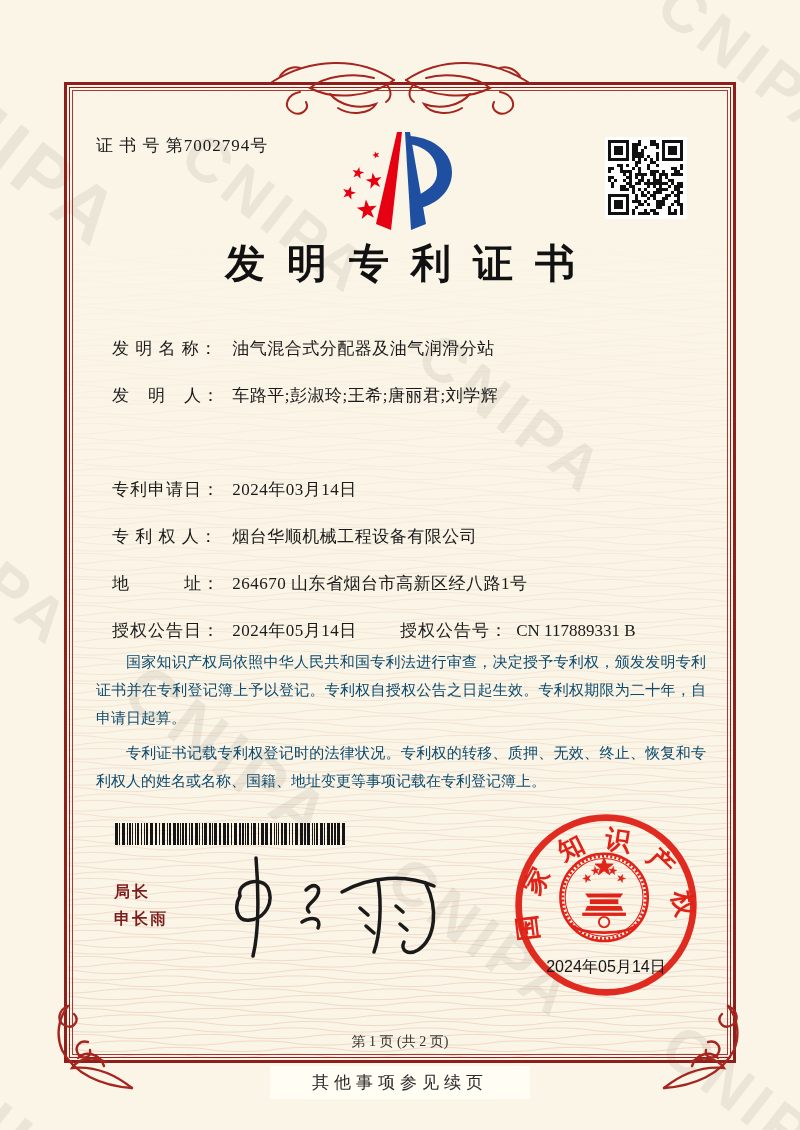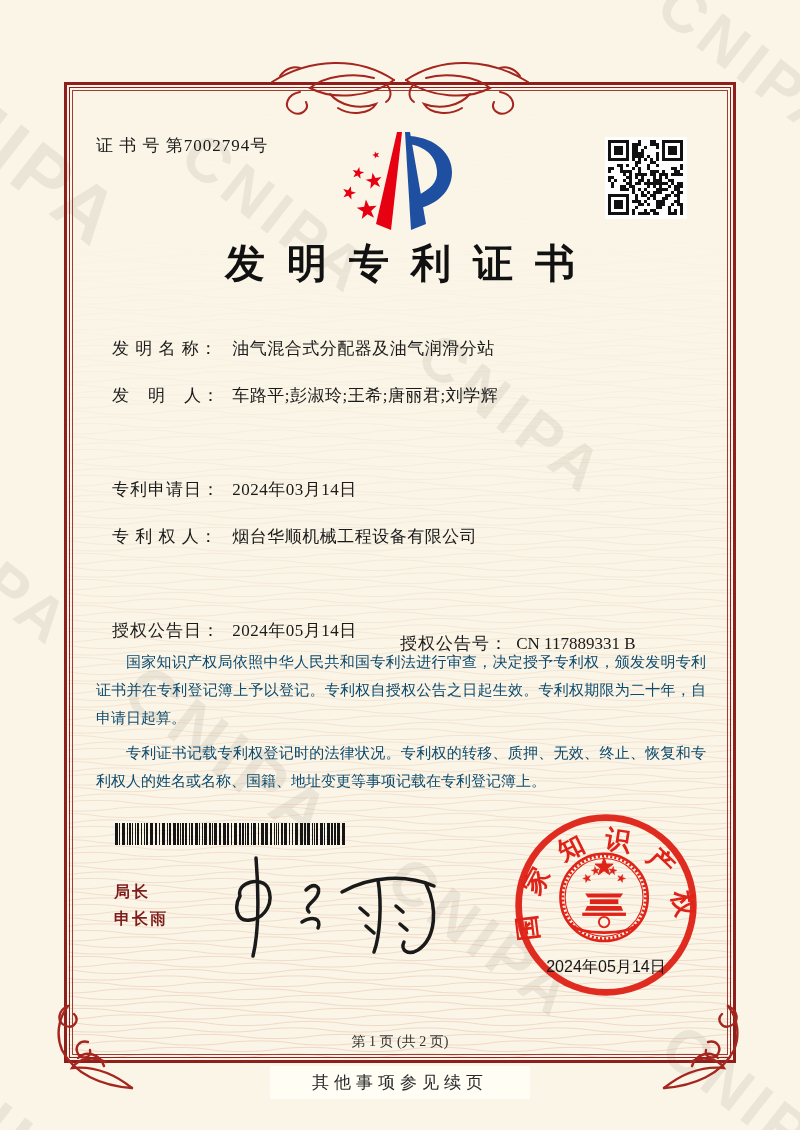--- a/index.html
+++ b/index.html
@@ -19,21 +19,21 @@
   .content{position:absolute;inset:0;z-index:3;}
   .certno{position:absolute;left:96px;top:134px;font-size:17px;letter-spacing:1px;}
   .logo{position:absolute;left:336px;top:126px;}
   .qr{position:absolute;left:605px;top:137px;width:82px;height:82px;background:#fff;padding:3px;box-sizing:border-box;}
   .title{position:absolute;left:0;right:0;top:236px;text-align:center;font-size:40px;font-weight:bold;
          letter-spacing:22px;padding-left:22px;color:#111;}
   .row{position:absolute;left:112px;font-size:17px;white-space:nowrap;}
   .row .lab{display:inline-block;width:116px;letter-spacing:1px;}
   .row .val{letter-spacing:0.5px;}
   .row2{position:absolute;left:400px;font-size:17px;white-space:nowrap;}
-  .row2 .lab{display:inline-block;width:112px;letter-spacing:1px;margin-top:13px;}
+  .row2 .lab{display:inline-block;width:112px;letter-spacing:1px;}
   .paras{position:absolute;left:96px;width:610px;top:648px;font-size:15px;line-height:28px;
          text-align:justify;color:#0c4a6e;}
   .paras p{margin:0 0 7px 0;text-indent:2em;}
   #barcode{position:absolute;left:115px;top:823px;width:232px;height:22px;display:flex;align-items:stretch;}
   #barcode div{height:100%;}
   .signer{position:absolute;left:114px;top:882px;font-family:"Liberation Sans",sans-serif;
           font-weight:600;font-size:16px;letter-spacing:2px;color:#7f1d1d;}
   .signer .nm{margin-top:6px;}
   .sig{position:absolute;left:210px;top:850px;}
   .seal{position:absolute;left:511px;top:810px;}
@@ -500,20 +500,24 @@
       <span class="val">车路平;彭淑玲;王希;唐丽君;刘学辉</span>
     </div>
     <div class="row" style="top:478px">
       <span class="lab">专利申请日：</span>
       <span class="val">2024年03月14日</span>
     </div>
     <div class="row" style="top:525px">
       <span class="lab">专 利 权 人：</span>
       <span class="val">烟台华顺机械工程设备有限公司</span>
     </div>
+    <div class="row" style="top:572px">
+      <span class="lab">地　　　址：</span>
+      <span class="val">264670 山东省烟台市高新区经八路1号</span>
+    </div>
     <div class="row" style="top:619px">
       <span class="lab">授权公告日：</span>
       <span class="val">2024年05月14日</span>
     </div>
     <div class="row2" style="top:619px">
       <span class="lab">授权公告号：</span>
       <span class="val">CN 117889331 B</span>
     </div>
 
     <div class="paras">

